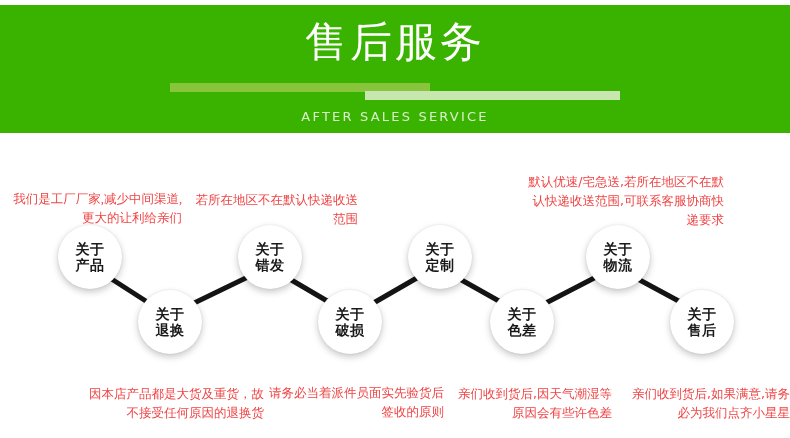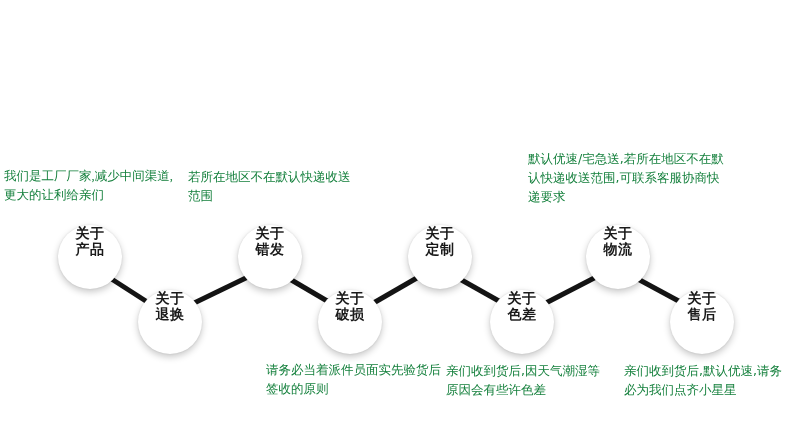--- a/index.html
+++ b/index.html
@@ -91,47 +91,55 @@
   .node {
     position: absolute;
     width: 64px;
     height: 64px;
     border-radius: 50%;
     background: #ffffff;
     box-shadow: 0 3px 7px rgba(0,0,0,0.22), 0 0 2px rgba(0,0,0,0.10);
     display: flex;
     flex-direction: column;
     align-items: center;
+    justify-content: center;
     z-index: 3;
     box-sizing: border-box;
   }
   .node span {
     display: block;
     font-size: 14px;
     line-height: 16px;
     color: #1a1a1a;
     font-weight: bold;
     letter-spacing: 0.5px;
     white-space: nowrap;
   }
 
   .caption {
     position: absolute;
-    text-align: left;
+    text-align: right;
     font-size: 12.5px;
     line-height: 19px;
-    color: #15803d;
+    color: #ef4444;
     z-index: 2;
+    margin-top: 23px;
   }
 </style>
 </head>
 <body>
 
 <div id="page">
 
+  <div class="banner">
+    <div class="banner-title">售后服务</div>
+    <div class="bar-dark"></div>
+    <div class="bar-light"></div>
+    <div class="banner-sub">AFTER SALES SERVICE</div>
+  </div>
 
   <div class="flow">
 
     <svg class="lines-svg" viewBox="0 0 790 305">
       <g stroke="#141414" stroke-width="5" stroke-linecap="butt" fill="none">
         <line x1="110" y1="145" x2="152" y2="172"></line>
         <line x1="190" y1="172" x2="252" y2="142"></line>
         <line x1="288" y1="145" x2="334" y2="172"></line>
         <line x1="370" y1="172" x2="422" y2="142"></line>
         <line x1="458" y1="145" x2="506" y2="172"></line>
@@ -170,18 +178,19 @@
     </div>
     <div class="node" style="left:670px; top:157px;">
       <span>关于</span>
       <span>售后</span>
     </div>
 
     <div class="caption" style="left:4px;   top:34px; width:178px;font-family:Liberation Serif, serif;">我们是工厂厂家,减少中间渠道,更大的让利给亲们</div>
     <div class="caption" style="left:188px; top:34px; width:170px;">若所在地区不在默认快递收送范围</div>
     <div class="caption" style="left:528px; top:16px; width:196px;">默认优速/宅急送,若所在地区不在默认快递收送范围,可联系客服协商快递要求</div>
 
+    <div class="caption" style="left:84px;  top:228px; width:180px;">因本店产品都是大货及重货，故不接受任何原因的退换货</div>
     <div class="caption" style="left:266px; top:228px; width:178px;font-family:Liberation Serif, serif;">请务必当着派件员面实先验货后签收的原则</div>
     <div class="caption" style="left:446px; top:228px; width:166px;">亲们收到货后,因天气潮湿等原因会有些许色差</div>
-    <div class="caption" style="left:624px; top:228px; width:166px;">亲们收到货后,默认优速,请务必为我们点齐小星星</div>
+    <div class="caption" style="left:624px; top:228px; width:166px;">亲们收到货后,如果满意,请务必为我们点齐小星星</div>
 
   </div>
 </div>
 
 </body></html>

